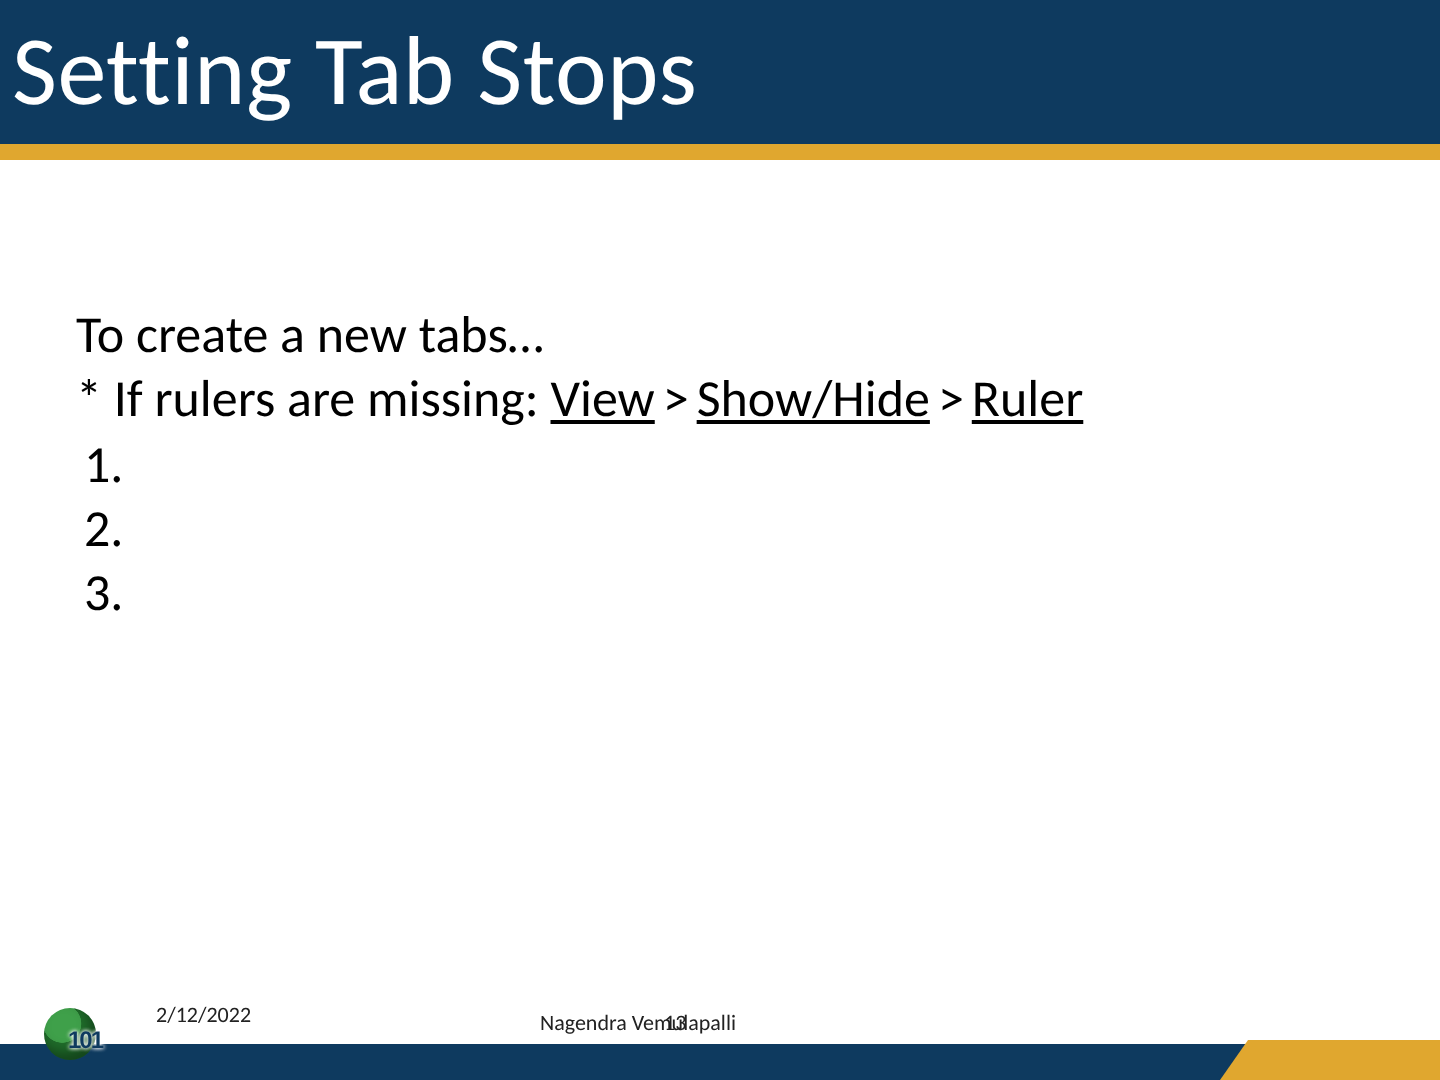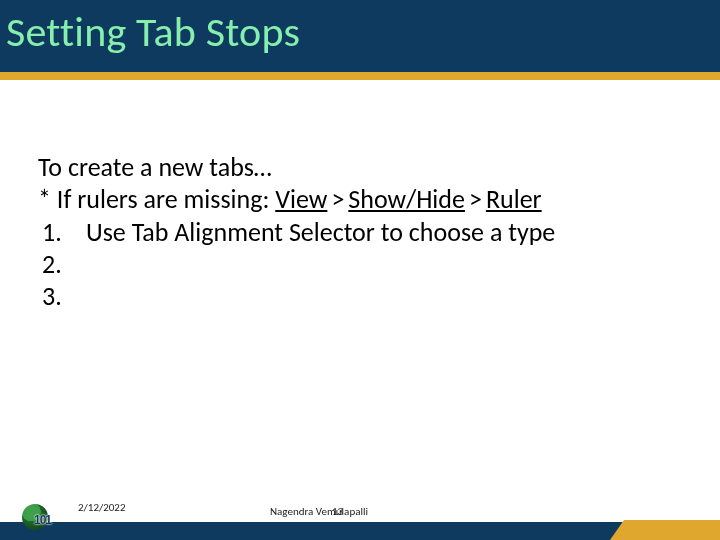--- a/index.html
+++ b/index.html
@@ -4,21 +4,21 @@
 <style>
   * { margin: 0; padding: 0; box-sizing: border-box; }
   html, body { width: 720px; height: 540px; font-family: Calibri, "Segoe UI", Arial, sans-serif; background: #fff; overflow: hidden; }
   .slide { position: relative; width: 720px; height: 540px; background: #fff; }
   .title-bar {
     position: absolute; top: 0; left: 0; width: 720px; height: 72px;
     background: #0e3a5f;
   }
   .title-bar .title {
     position: absolute; left: 6px; top: 6px;
-    color: #86efac; font-size: 42px; font-weight: 400;
+    color: #ffffff; font-size: 49px; font-weight: 400;
     letter-spacing: 0.2px;
   }
   .accent-bar {
     position: absolute; left: 0; top: 72px; width: 720px; height: 8px;
     background: #e0a72f;
   }
   .body {
     position: absolute; left: 38px; top: 152px; width: 650px;
     color: #000; font-size: 26px; line-height: 1.22;
   }
@@ -81,21 +81,20 @@
   <div class="accent-bar"></div>
 
   <div class="body">
     <span class="line">To create a new tabs…</span>
     <span class="line">
       <span class="note-prefix">* If rulers are missing: </span><span class="u">View</span><span class="gt">&gt;</span><span class="u">Show/Hide</span><span class="gt">&gt;</span><span class="u">Ruler</span>
     </span>
     <ol>
       <li>
           <span class="num">1.</span>
-          <span>Use Tab Alignment Selector to choose a type</span>
         </li>
       <li>
           <span class="num">2.</span>
         </li>
       <li>
           <span class="num">3.</span>
         </li>
     </ol>
   </div>
 

